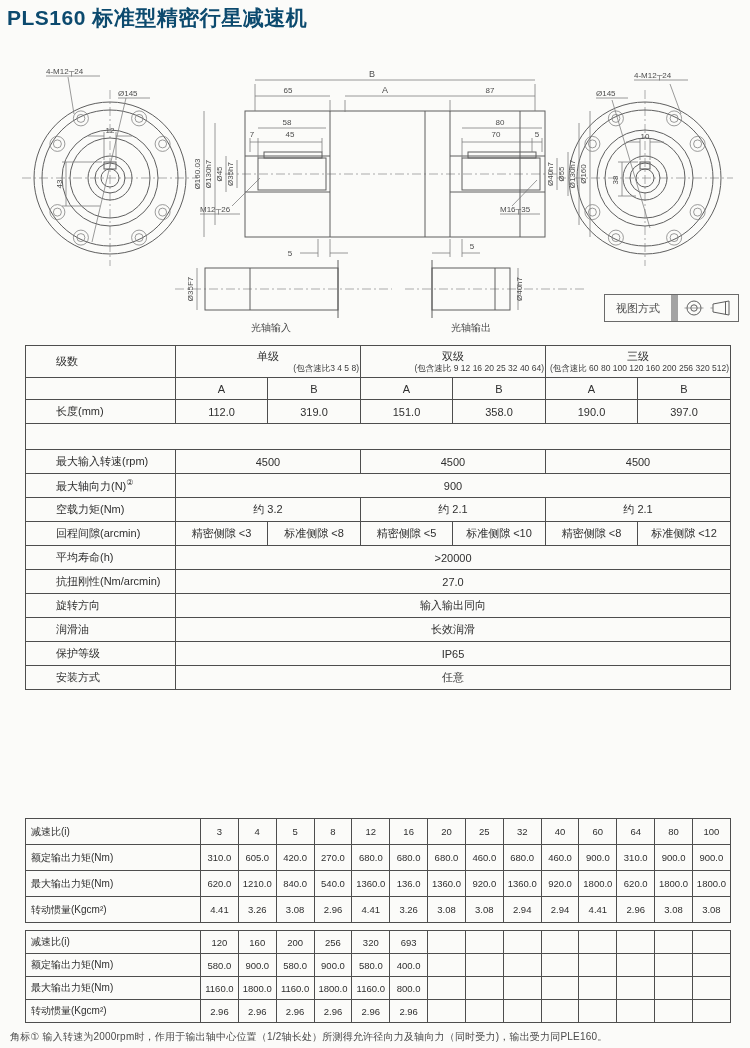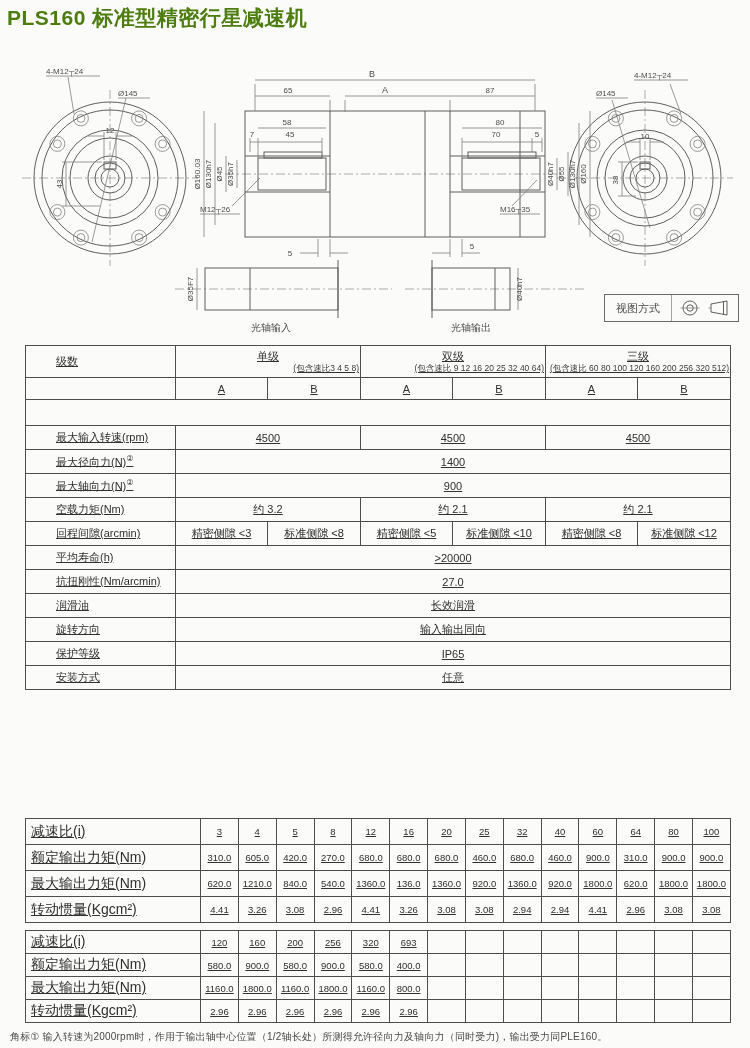--- a/index.html
+++ b/index.html
@@ -4,58 +4,58 @@
 <style>
   html,body{margin:0;padding:0;}
   body{
     width:750px;height:1048px;position:relative;overflow:hidden;
     background:#fbfbf9;
     font-family:"Liberation Sans","DejaVu Sans",sans-serif;
     color:#333;
   }
   .page-title{
     position:absolute;left:7px;top:4px;
-    font-size:21px;font-weight:bold;color:#4d7c0f;letter-spacing:.5px;
+    font-size:21px;font-weight:bold;color:#0c4a6e;letter-spacing:.5px;
   }
   
   svg.drawing{position:absolute;left:0;top:56px;}
   svg .ln{stroke:#5f5f5f;stroke-width:1;fill:none;}
   svg .thin{stroke:#7a7a7a;stroke-width:.75;fill:none;}
   svg .cl{stroke:#8a8a8a;stroke-width:.7;fill:none;stroke-dasharray:9 3 2 3;}
   svg text{fill:#4d4d4d;font-size:8px;font-family:"Liberation Sans","DejaVu Sans",sans-serif;}
   svg text.big{font-size:9px;}
   svg text.cap{font-size:10px;fill:#4a4a4a;}
   svg text.mid{text-anchor:middle;}
   .view-method{
     position:absolute;left:604px;top:294px;width:133px;height:26px;
     border:1px solid #6a6a6a;display:flex;background:transparent;
   }
   .view-method .vm-label{
-    flex:0 0 66px;border-right:1px solid #a3a3a3;display:flex;align-items:center;justify-content:center;
+    flex:0 0 66px;border-right:7px solid #a3a3a3;display:flex;align-items:center;justify-content:center;
     font-size:11px;color:#4a4a4a;
   }
   .view-method .vm-icons{flex:1;display:flex;align-items:center;justify-content:space-evenly;}
   
-  table{border-collapse:collapse;table-layout:fixed;background:transparent;text-decoration:underline;}
+  table{border-collapse:collapse;table-layout:fixed;background:transparent;}
   td{border:1px solid #4e4e4e;text-align:center;vertical-align:middle;
      font-size:11px;color:#2f2f2f;padding:0 1px;overflow:hidden;white-space:nowrap;}
   td.lbl{text-align:left;padding-left:30px;}
   .spec{position:absolute;left:25px;top:345px;width:705px;}
   .spec tr{height:24px;}
   .spec tr.hdr{height:32px;}
   .spec tr.ab{height:22px;}
   .spec tr.spacer-row{height:26px;}
   .spec tr.spacer-row td{border-top:1px solid #4e4e4e;border-bottom:1px solid #4e4e4e;}
   .spec .gname{font-size:11px;line-height:13px;}
   .spec .gsub{font-size:8.5px;line-height:10px;color:#3c3c3c;text-align:right;}
   .spec tr.small-row td{font-size:11px;}
   .spec sup{font-size:8px;}
   .ratio{position:absolute;left:25px;width:705px;}
   .ratio td{font-size:9.5px;}
-  .ratio td.lbl{padding-left:5px;font-size:14px;}
+  .ratio td.lbl{padding-left:5px;font-size:10px;}
   .ratio1{top:818px;} .ratio1 tr{height:26px;}
   .ratio2{top:930px;} .ratio2 tr{height:23px;}
   .footnote{
     position:absolute;left:10px;top:1030px;font-size:10px;color:#4a4a4a;letter-spacing:.2px;
   }
 </style>
 </head>
 <body>
 
 <div class="page-title">PLS160 标准型精密行星减速机</div>
@@ -313,32 +313,37 @@
       <td class="lbl"></td>
       <td>A</td>
       <td>B</td>
       <td>A</td>
       <td>B</td>
       <td>A</td>
       <td>B</td>
     </tr>
   </thead>
   <tbody id="spec-body">
+      <tr>
+        <td class="lbl">长度(mm)</td>
+        <td colspan="1">112.0</td>
+        <td colspan="1">319.0</td>
+        <td colspan="1">151.0</td>
+        <td colspan="1">358.0</td>
+        <td colspan="1">190.0</td>
+        <td colspan="1">397.0</td>
+      </tr>
       <tr class="spacer-row">
         <td colspan="7"></td>
       </tr>
       <tr>
         <td class="lbl">最大输入转速(rpm)</td>
         <td colspan="2">4500</td>
         <td colspan="2">4500</td>
         <td colspan="2">4500</td>
-      </tr>
-      <tr>
-        <td class="lbl">最大径向力(N)<sup>②</sup></td>
-        <td colspan="6">1400</td>
       </tr>
       <tr>
         <td class="lbl">最大轴向力(N)<sup>②</sup></td>
         <td colspan="6">900</td>
       </tr>
       <tr>
         <td class="lbl">空载力矩(Nm)</td>
         <td colspan="2">约 3.2</td>
         <td colspan="2">约 2.1</td>
         <td colspan="2">约 2.1</td>
@@ -354,26 +359,26 @@
       </tr>
       <tr>
         <td class="lbl">平均寿命(h)</td>
         <td colspan="6">&gt;20000</td>
       </tr>
       <tr>
         <td class="lbl">抗扭刚性(Nm/arcmin)</td>
         <td colspan="6">27.0</td>
       </tr>
       <tr>
+        <td class="lbl">旋转方向</td>
+        <td colspan="6">输入输出同向</td>
+      </tr>
+      <tr>
         <td class="lbl">润滑油</td>
         <td colspan="6">长效润滑</td>
-      </tr>
-      <tr>
-        <td class="lbl">旋转方向</td>
-        <td colspan="6">输入输出同向</td>
       </tr>
       <tr>
         <td class="lbl">保护等级</td>
         <td colspan="6">IP65</td>
       </tr>
       <tr>
         <td class="lbl">安装方式</td>
         <td colspan="6">任意</td>
       </tr>
     </tbody>

